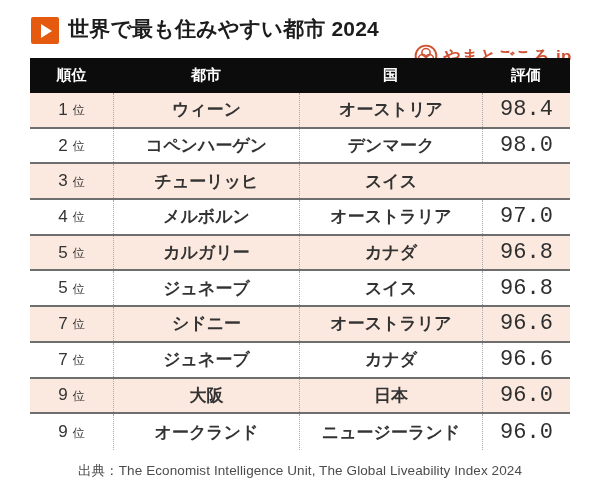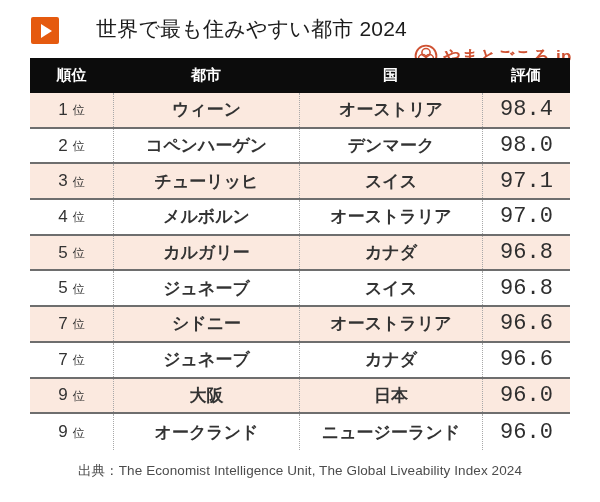--- a/index.html
+++ b/index.html
@@ -19,22 +19,22 @@
     display: flex; align-items: center; justify-content: center;
   }
   .play-icon .tri {
     width: 0; height: 0; margin-left: 3px;
     border-top: 7px solid transparent;
     border-bottom: 7px solid transparent;
     border-left: 11px solid #ffffff;
   }
   .page-title {
     position: absolute; left: 68px; top: 15px;
-    font-size: 21px; font-weight: 400; color: #1c1c1c;
-    letter-spacing: 0.2px; white-space: nowrap; margin-left: 28px;
+    font-size: 21px; font-weight: 700; color: #1c1c1c;
+    letter-spacing: 0.2px; white-space: nowrap;
   }
   .logo {
     position: absolute; right: 28px; top: 20px;
     display: flex; align-items: center; gap: 5px;
     color: #cf5233;
     margin-top: 24px;
   }
   .logo-text { font-size: 17px; font-weight: 600; letter-spacing: 0.5px; }
 
   
@@ -127,21 +127,20 @@
     <div class="cell c-score">98.0</div>
   </div>
 
   <div class="row alt">
     <div class="cell c-rank">
       <span class="rank-number">3</span>
       <span class="rank-suffix">位</span>
     </div>
     <div class="cell c-city">チューリッヒ</div>
     <div class="cell c-country">スイス</div>
-    <div class="cell c-score">97.1</div>
   </div>
 
   <div class="row">
     <div class="cell c-rank">
       <span class="rank-number">4</span>
       <span class="rank-suffix">位</span>
     </div>
     <div class="cell c-city">メルボルン</div>
     <div class="cell c-country">オーストラリア</div>
     <div class="cell c-score">97.0</div>

